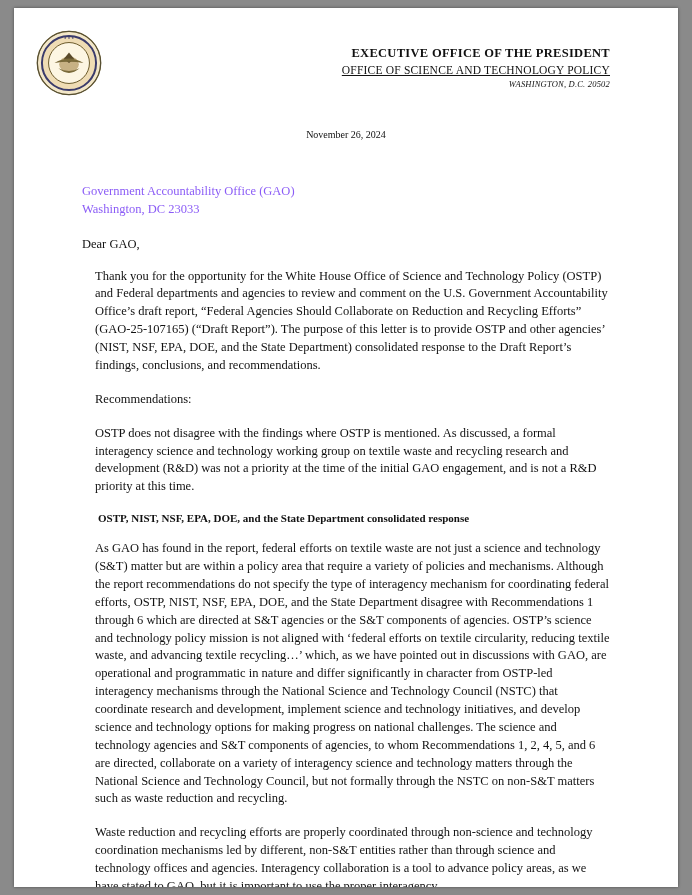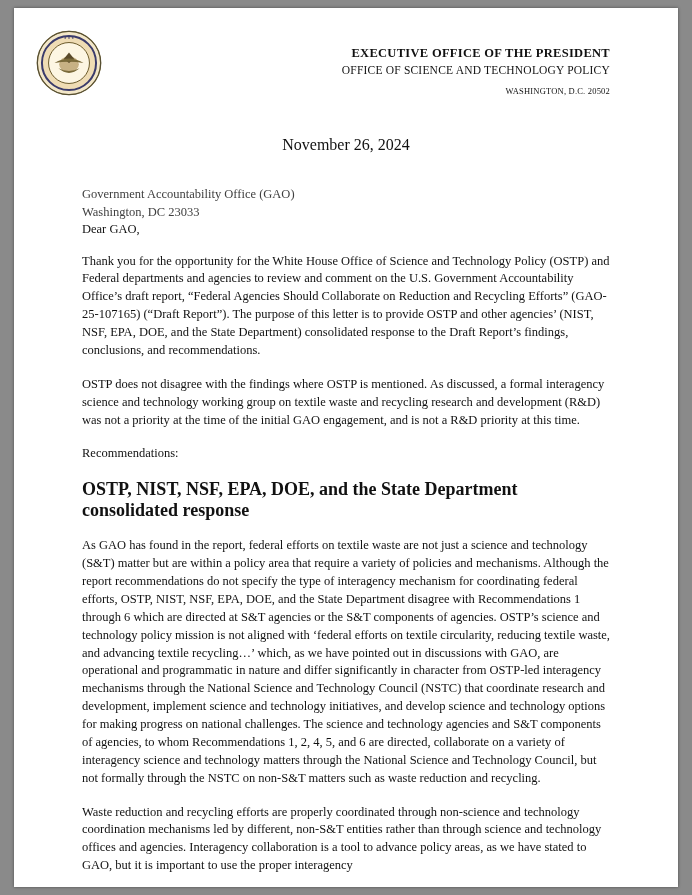--- a/index.html
+++ b/index.html
@@ -47,57 +47,60 @@
     font-size: 12.5px;
     font-weight: bold;
     letter-spacing: 0.3px;
     color: #111;
   }
   .lh-line2 {
     font-size: 11.5px;
     letter-spacing: 0.2px;
     color: #111;
     margin-top: 3px;
+    text-decoration: underline;
   }
   .lh-line3 {
     font-size: 8.5px;
     letter-spacing: 0.2px;
     color: #111;
-    margin-top: 10px;
+    margin-top: 3px;
+    font-style: italic;
   }
 
   .date {
     text-align: center;
-    font-size: 16px;
+    font-size: 10px;
     color: #111;
     margin-top: 40px;
   }
 
   .addr {
-    margin-top: 32px;
+    margin-top: 43px;
     font-size: 12.5px;
     line-height: 1.42;
-    color: #404040;
+    color: #8b5cf6;
   }
 
   .salutation {
+    margin-top: 18px;
     font-size: 12.5px;
     color: #111;
   }
 
   p.body {
-    margin: 16px 0 0 0;
+    margin: 16px 0 0 13px;
     font-size: 12.5px;
     line-height: 1.43;
     color: #111;
     text-align: left;
   }
   .bold-head {
-    margin: 16px 0 0 0;
-    font-size: 18px;
+    margin: 16px 0 0 16px;
+    font-size: 11px;
     font-weight: bold;
     color: #111;
   }
 </style>
 </head>
 <body>
 
 <div class="page">
   <div class="inner">
 
@@ -129,23 +132,23 @@
 
     <div class="addr">
       <div>Government Accountability Office (GAO)</div>
       <div>Washington, DC 23033</div>
     </div>
 
     <div class="salutation">Dear GAO,</div>
 
     <p class="body">Thank you for the opportunity for the White House Office of Science and Technology Policy (OSTP) and Federal departments and agencies to review and comment on the U.S. Government Accountability Office’s draft report, “Federal Agencies Should Collaborate on Reduction and Recycling Efforts” (GAO-25-107165) (“Draft Report”). The purpose of this letter is to provide OSTP and other agencies’ (NIST, NSF, EPA, DOE, and the State Department) consolidated response to the Draft Report’s findings, conclusions, and recommendations.</p>
 
+    <p class="body">Recommendations:</p>
+
     <p class="body">OSTP does not disagree with the findings where OSTP is mentioned. As discussed, a formal interagency science and technology working group on textile waste and recycling research and development (R&amp;D) was not a priority at the time of the initial GAO engagement, and is not a R&amp;D priority at this time.</p>
-
-    <p class="body">Recommendations:</p>
 
     <p class="bold-head">OSTP, NIST, NSF, EPA, DOE, and the State Department consolidated response</p>
 
     <p class="body">As GAO has found in the report, federal efforts on textile waste are not just a science and technology (S&amp;T) matter but are within a policy area that require a variety of policies and mechanisms. Although the report recommendations do not specify the type of interagency mechanism for coordinating federal efforts, OSTP, NIST, NSF, EPA, DOE, and the State Department disagree with Recommendations 1 through 6 which are directed at S&amp;T agencies or the S&amp;T components of agencies. OSTP’s science and technology policy mission is not aligned with ‘federal efforts on textile circularity, reducing textile waste, and advancing textile recycling…’ which, as we have pointed out in discussions with GAO, are operational and programmatic in nature and differ significantly in character from OSTP-led interagency mechanisms through the National Science and Technology Council (NSTC) that coordinate research and development, implement science and technology initiatives, and develop science and technology options for making progress on national challenges. The science and technology agencies and S&amp;T components of agencies, to whom Recommendations 1, 2, 4, 5, and 6 are directed, collaborate on a variety of interagency science and technology matters through the National Science and Technology Council, but not formally through the NSTC on non-S&amp;T matters such as waste reduction and recycling.</p>
 
     <p class="body">Waste reduction and recycling efforts are properly coordinated through non-science and technology coordination mechanisms led by different, non-S&amp;T entities rather than through science and technology offices and agencies. Interagency collaboration is a tool to advance policy areas, as we have stated to GAO, but it is important to use the proper interagency</p>
 
   </div>
 </div>
 

